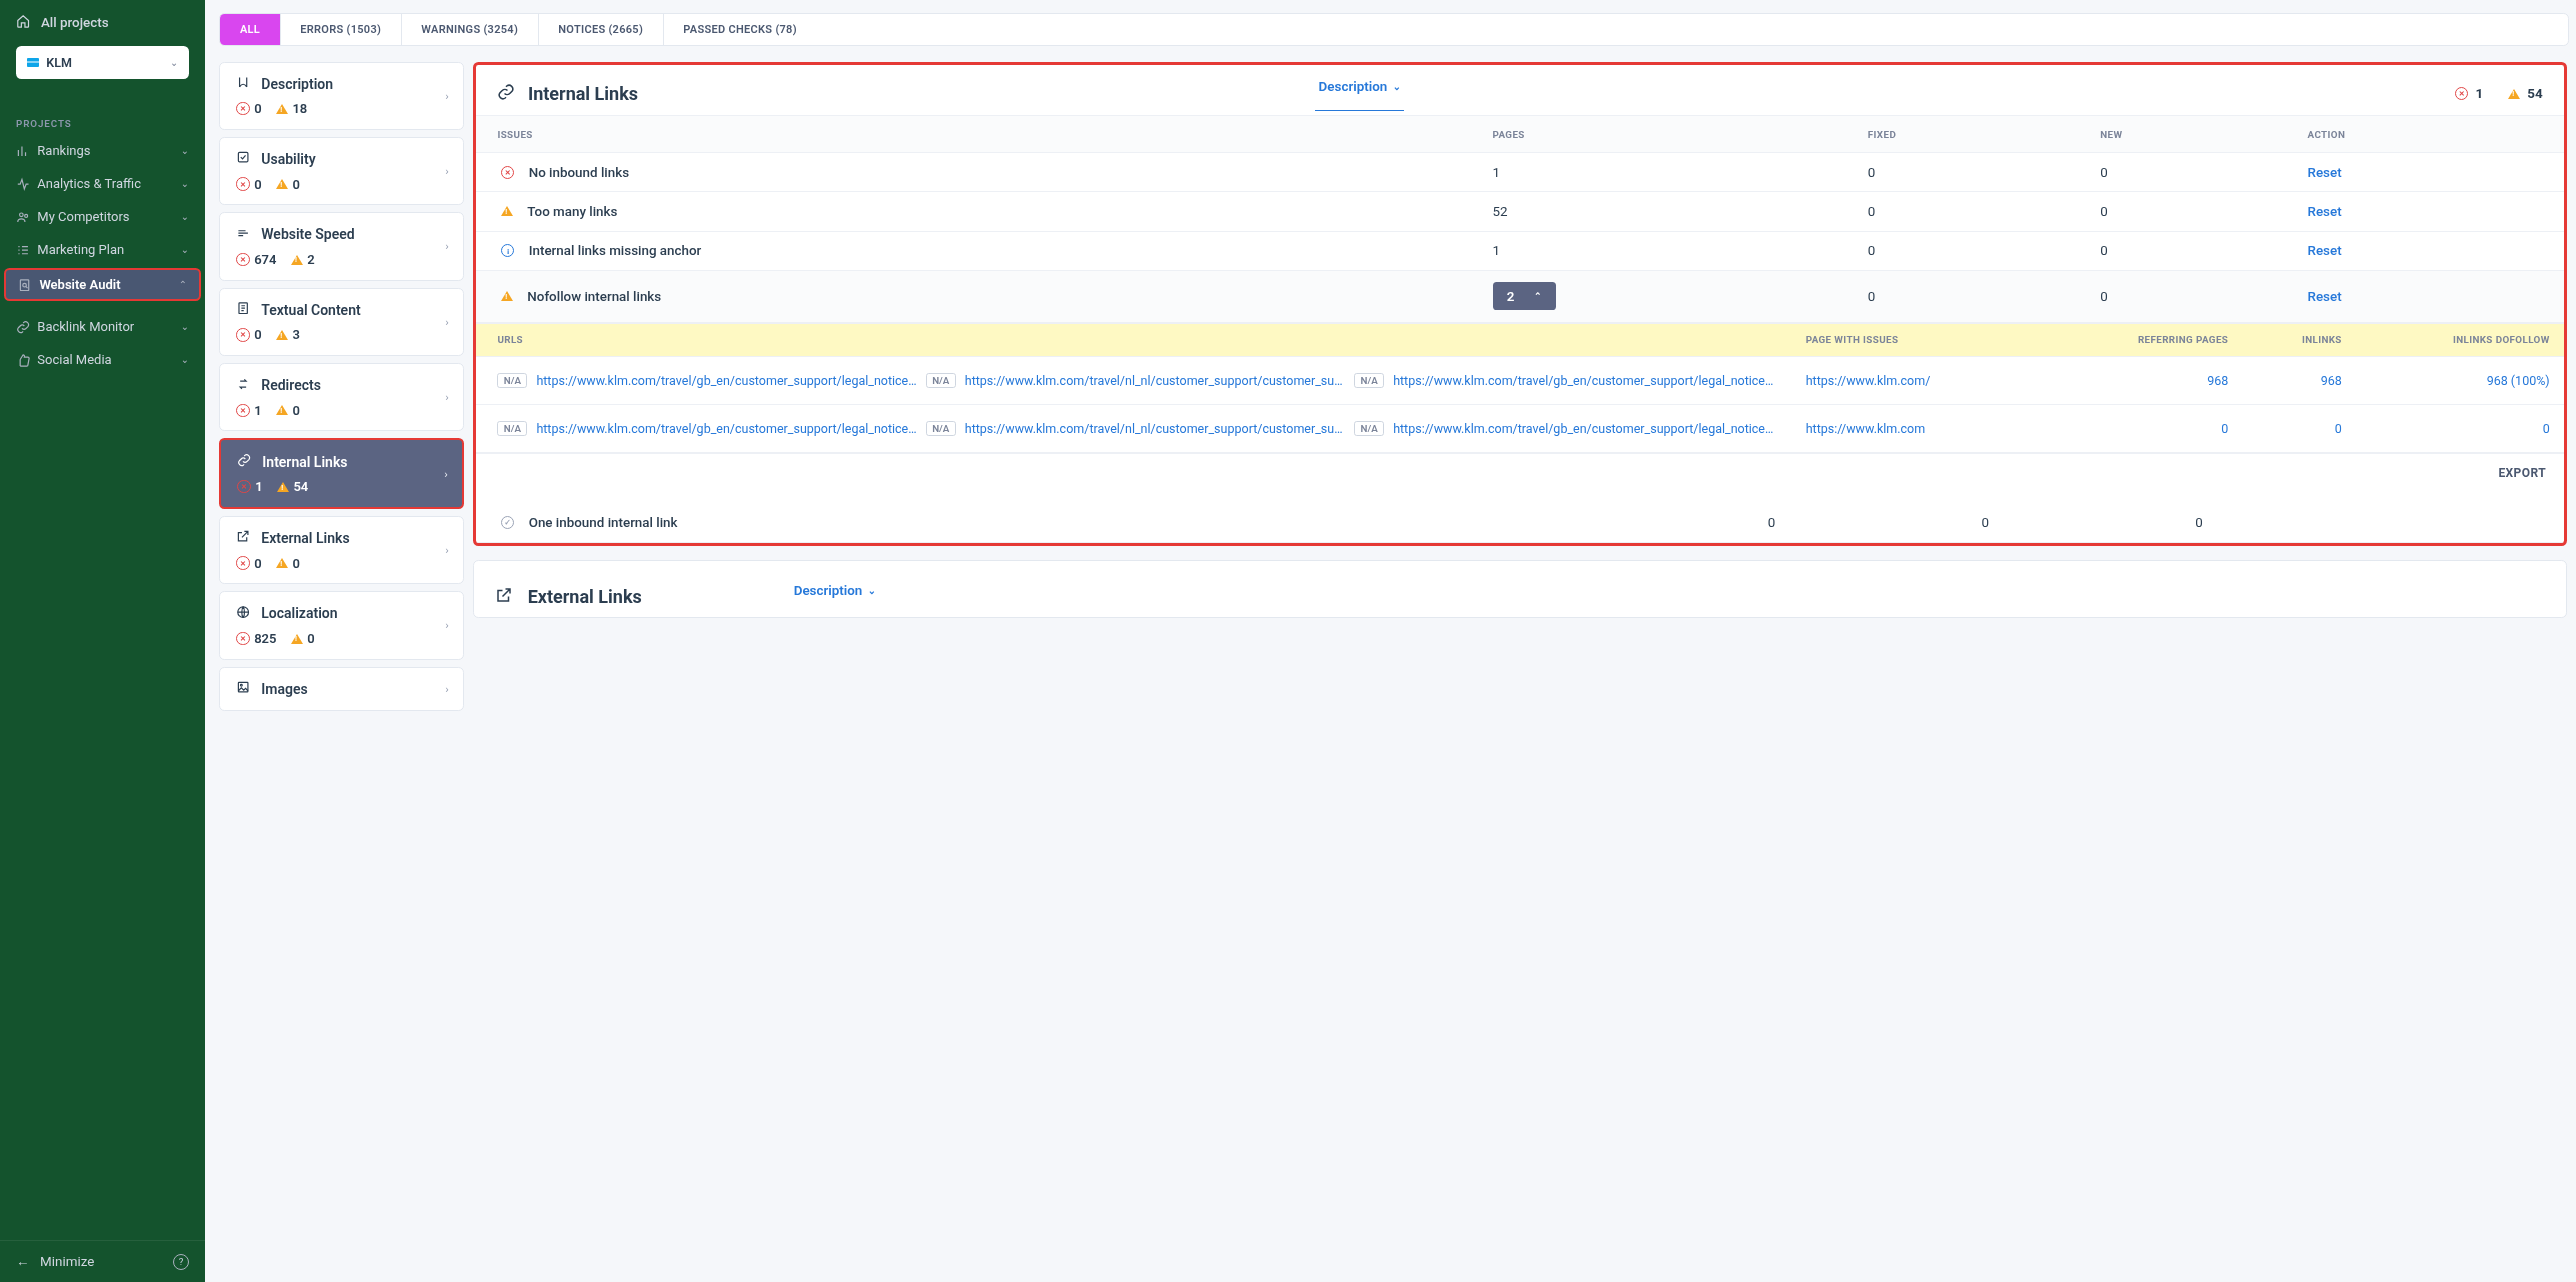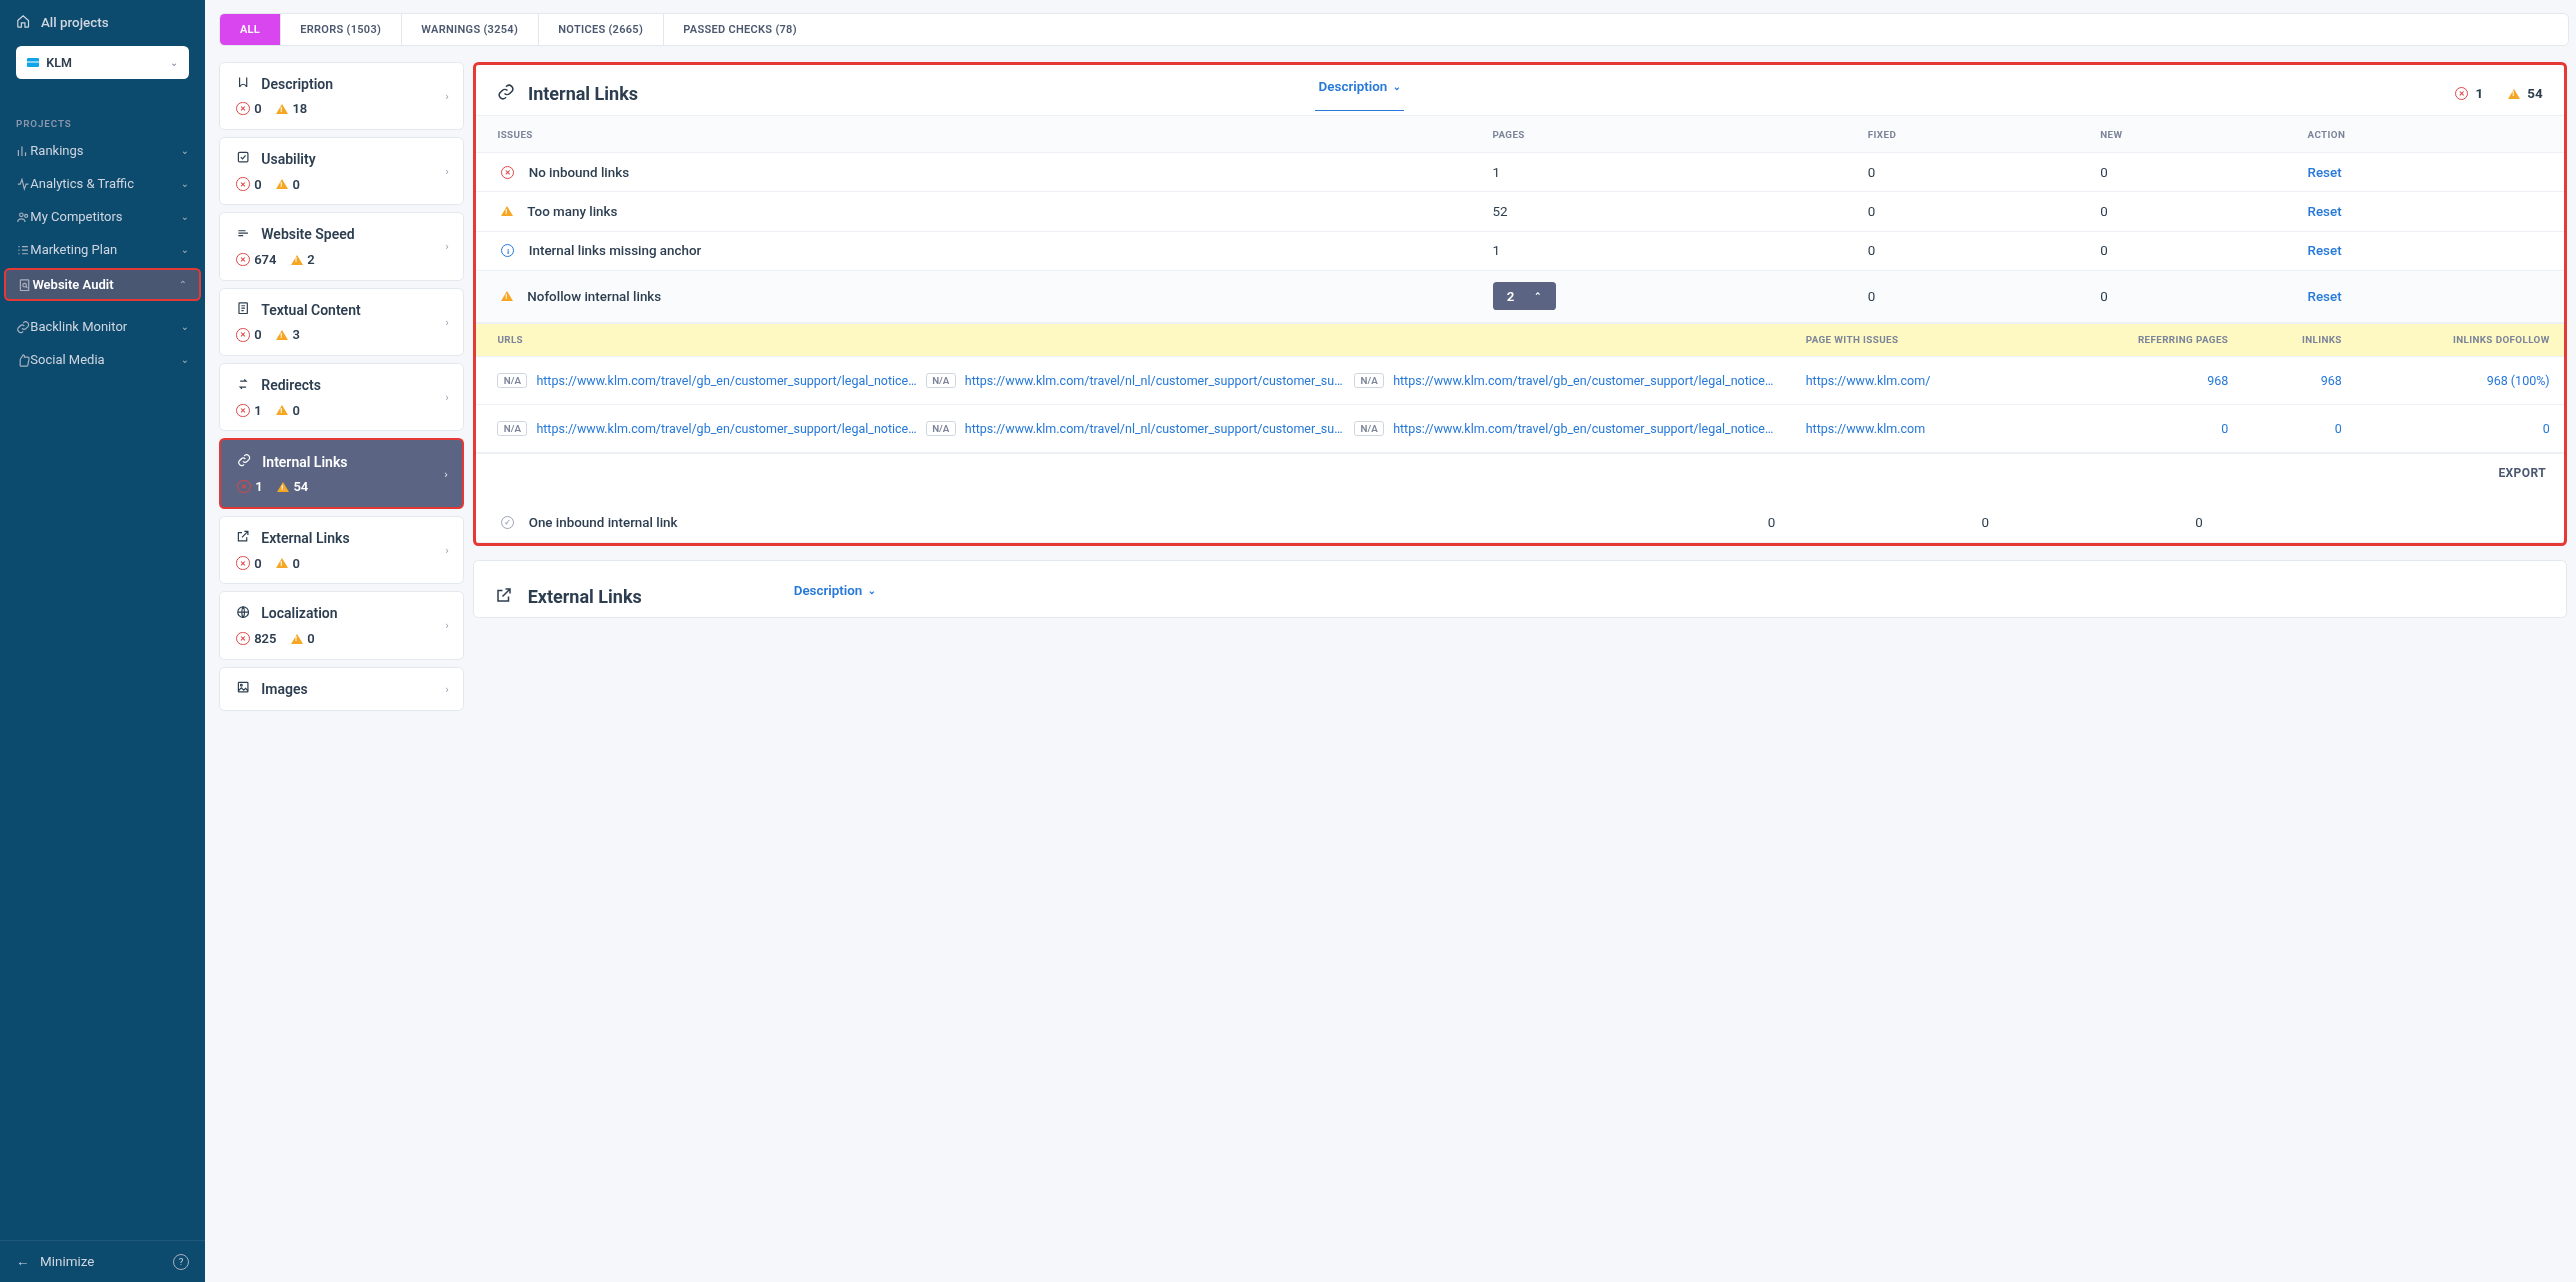--- a/index.html
+++ b/index.html
@@ -1,29 +1,29 @@
 <!DOCTYPE html>
 <html style="font-size:14.3px"><head>
 <meta charset="utf-8">
 <style>
 * { margin: 0; padding: 0; box-sizing: border-box; }
 body { font-family: -apple-system, BlinkMacSystemFont, "Segoe UI", Roboto, sans-serif; font-size: 12.5px; color: #2c3e50; background: #f5f7fa; }
 .app { display: flex; height: 100vh; }
 
 
-.sidebar { width: 205px; background: #0c4a6e; color: #c5cdd9; display: flex; flex-direction: column; flex-shrink: 0; }
+.sidebar { width: 205px; background: #14532d; color: #c5cdd9; display: flex; flex-direction: column; flex-shrink: 0; }
 .sidebar-top { padding: 14.3px 16px 9px; }
 .all-projects { display: flex; align-items: center; gap: 10.7px; font-size: 13.4px; color: #d0d6e0; font-weight:500; padding-bottom: 14.3px; cursor: pointer;}
 .project-selector { background: #fff; color: #2c3e50; border-radius: 5.4px; padding: 9px 10.7px; display: flex; align-items: center; justify-content: space-between; cursor: pointer; margin-bottom: 21px;}
 .project-selector .name { display: flex; align-items: center; gap: 7.1px; font-weight: 600; }
 .favicon { width: 12.5px; height: 9px; background: #0ea5e9; border-radius: 0.9px; position:relative; }
 .favicon::after { content:""; position:absolute; left:0; top:2.7px; width:12.5px; height:2.7px; background:#fff; opacity:0.5;}
 .section-label { font-size: 9.8px; letter-spacing: 0.9px; color: #8c97ad; padding: 9px 16px 5.4px; font-weight: 600; }
 .nav { flex: 1; overflow-y: auto; }
-.nav-item { display: flex; align-items: center; padding: 9px 16px; cursor: pointer; gap: 0; font-size: 13px; color:#d0d6e0; position:relative; }
+.nav-item { display: flex; align-items: center; padding: 9px 16px; cursor: pointer; gap: 7px; font-size: 13px; color:#d0d6e0; position:relative; }
 .nav-item.highlighted { border: 2.7px solid #e53935; border-radius: 5.4px; margin: 1.8px 3.6px; padding: 7.1px 12.5px; background:#495772; }
 .nav-item .chev { margin-left: auto; font-size: 9.8px; color: #aab1bf; }
 .nav-item .icon { width: 14.3px; height: 14.3px; display: inline-flex; align-items: center; justify-content: center; color: #aab1bf; }
 .nav-sub { padding-left: 39px; font-size: 12.5px; }
 .nav-sub .sub-item { padding: 7.1px 0; cursor: pointer; color:#c5cdd9; position:relative;}
 .nav-sub .sub-item.active { color: #fff; font-weight: 600; }
 .nav-sub .sub-item.active::before { content:""; position:absolute; left:-18px; top:12.5px; width:4.5px; height:4.5px; border-radius:50%; background:#fff;}
 .nav-sub .sub-item:not(.active)::before { content:""; position:absolute; left:-17px; top:13.4px; width:2.7px; height:2.7px; border-radius:50%; background:#8c97ad;}
 .sidebar-bottom { border-top: 0.9px solid rgba(255,255,255,0.08); display: flex; align-items: center; justify-content: space-between; padding: 12.5px 16px; }
 .minimize { display: flex; align-items: center; gap: 10.7px; cursor: pointer; font-size:13.4px; color:#d0d6e0;}

